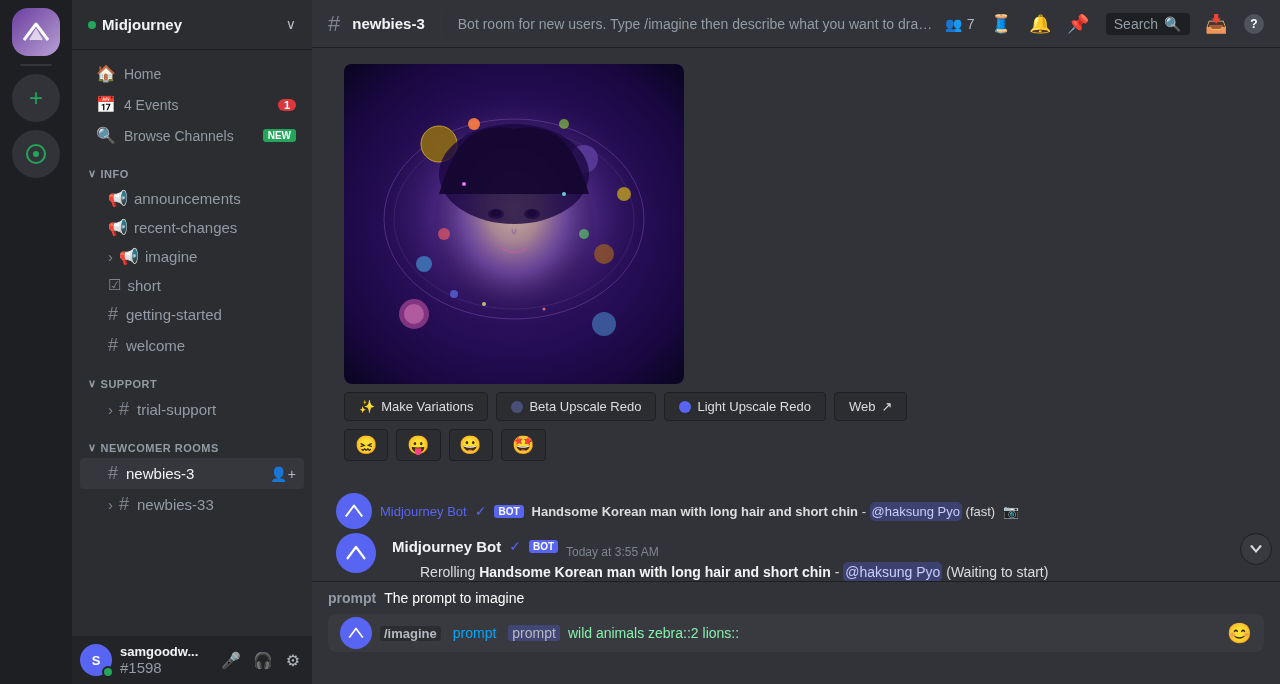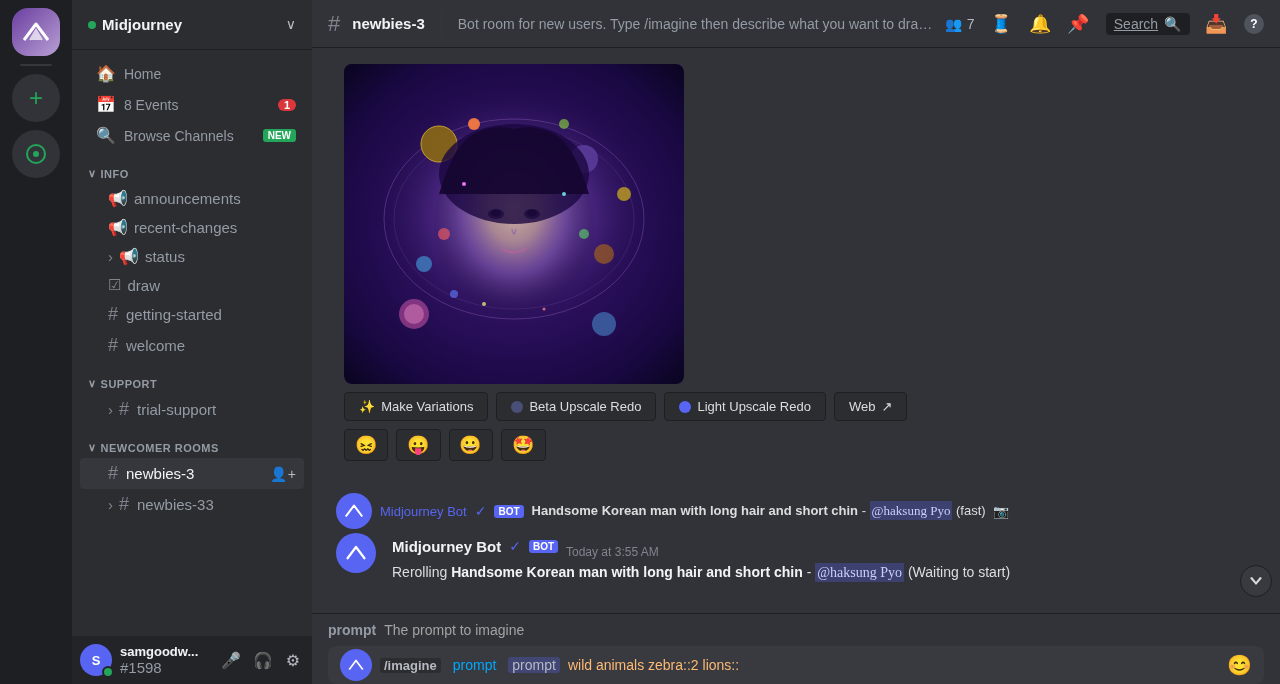--- a/index.html
+++ b/index.html
@@ -146,23 +146,23 @@
       background: #5865f2; flex-shrink: 0;
       display: flex; align-items: center; justify-content: center;
       color: white; font-size: 16px; font-weight: bold;
     }
     .message-content { flex: 1; }
     .message-header { display: flex; align-items: center; gap: 8px; margin-bottom: 4px; }
     .message-author { font-weight: 600; color: #f2f3f5; font-size: 15px; cursor: pointer; }
     .bot-badge { background: #5865f2; color: white; font-size: 10px; font-weight: 700; padding: 1px 4px; border-radius: 3px; }
     .verified-badge { color: #5865f2; font-size: 14px; }
     .message-time { font-size: 12px; color: #80848e; margin-top: 12px; }
-    .message-text { color: #dcddde; line-height: 1.4; }
+    .message-text { color: #dcddde; line-height: 1.4; margin-left: 28px; }
     .message-text strong { color: #f2f3f5; }
-    .mention { background: rgba(88,101,242,0.3); color: #c9cdfb; padding: 2px 2px; border-radius: 0; font-family: Liberation Serif, serif; }
+    .mention { background: rgba(88,101,242,0.3); color: #c9cdfb; padding: 2px 2px; border-radius: 5px; }
 
     
     .message-image-container {
       max-width: 360px;
       margin-bottom: 8px;
     }
     .message-image {
       width: 340px;
       height: 320px;
       border-radius: 8px;
@@ -211,25 +211,25 @@
       padding: 8px 16px;
       background: #313338;
       border-top: 1px solid #1e1f22;
       display: flex;
       align-items: center;
       gap: 8px;
       color: #949ba4;
       font-size: 14px;
     }
     .prompt-label { font-weight: 600; color: #949ba4; }
-    .prompt-hint { color: #a3a3a3; }
+    .prompt-hint { color: #ffffff; }
 
     
     .chat-input-area {
-      padding: 0 16px 0;
+      padding: 0 16px 32px;
       background: #313338;
     }
     .chat-input-box {
       background: #383a40;
       border-radius: 8px;
       display: flex;
       align-items: center;
       padding: 0 8px;
       gap: 8px;
     }
@@ -251,21 +251,21 @@
       color: #b5bac1;
       padding: 0 4px;
       border-radius: 3px;
       font-size: 14px;
     }
     .chat-input {
       flex: 1;
       background: transparent;
       border: none;
       outline: none;
-      color: #fdba74;
+      color: #86efac;
       font-size: 14px;
       padding: 11px 0;
       caret-color: #dcddde;
     }
     .emoji-btn {
       background: none;
       border: none;
       color: #b5bac1;
       cursor: pointer;
       font-size: 20px;
@@ -321,21 +321,21 @@
 
   <div class="sidebar-channels">
 
     <div class="nav-item">
       <span class="nav-icon">🏠</span>
       <span>Home</span>
     </div>
 
     <div class="nav-item">
       <span class="nav-icon">📅</span>
-      <span>8 Events</span>
+      <span>4 Events</span>
       <span class="badge" style="margin-left: auto;">1</span>
     </div>
 
     <div class="nav-item">
       <span class="nav-icon">🔍</span>
       <span>Browse Channels</span>
       <span class="new-badge" style="margin-left: auto;">NEW</span>
     </div>
 
     <div class="category-header">
@@ -346,25 +346,25 @@
       <span style="color: #80848e; font-size: 16px;">📢</span>
       <span>announcements</span>
     </div>
     <div class="channel-item sub-item">
       <span style="color: #80848e; font-size: 16px;">📢</span>
       <span>recent-changes</span>
     </div>
     <div class="channel-item sub-item">
       <span style="color: #80848e;">›</span>
       <span style="color: #80848e; font-size: 16px;">📢</span>
-      <span>status</span>
+      <span>imagine</span>
     </div>
     <div class="channel-item sub-item">
       <span style="color: #80848e; font-size: 15px;">☑</span>
-      <span>draw</span>
+      <span>short</span>
     </div>
     <div class="channel-item sub-item">
       <span class="channel-hash">#</span>
       <span>getting-started</span>
     </div>
     <div class="channel-item sub-item">
       <span class="channel-hash">#</span>
       <span>welcome</span>
     </div>
 
@@ -420,21 +420,21 @@
     <span class="channel-header-topic">Bot room for new users. Type /imagine then describe what you want to draw. S...</span>
     <div class="header-icons">
       <div class="member-count">
         <span>👥</span>
         <span>7</span>
       </div>
       <span class="header-icon">🧵</span>
       <span class="header-icon">🔔</span>
       <span class="header-icon">📌</span>
       <div style="display: flex; align-items: center; background: #1e1f22; border-radius: 4px; padding: 3px 8px; gap: 6px; cursor: text;">
-        <span style="color: #949ba4; font-size: 14px; text-decoration: underline;">Search</span>
+        <span style="color: #949ba4; font-size: 14px;">Search</span>
         <span style="color: #949ba4;">🔍</span>
       </div>
       <span class="header-icon">📥</span>
       <span class="header-icon" style="width:20px;height:20px;background:#4f545c;border-radius:50%;display:inline-flex;align-items:center;justify-content:center;font-size:12px;font-weight:bold;color:white;">?</span>
     </div>
   </div>
 
   <div class="messages-area">
 
     <div class="message-group" style="margin-left: 8px;">

